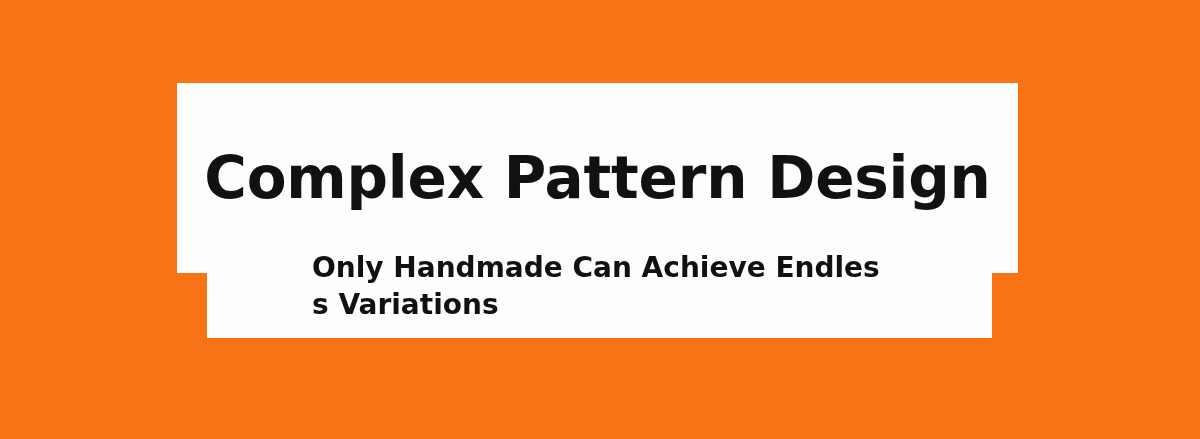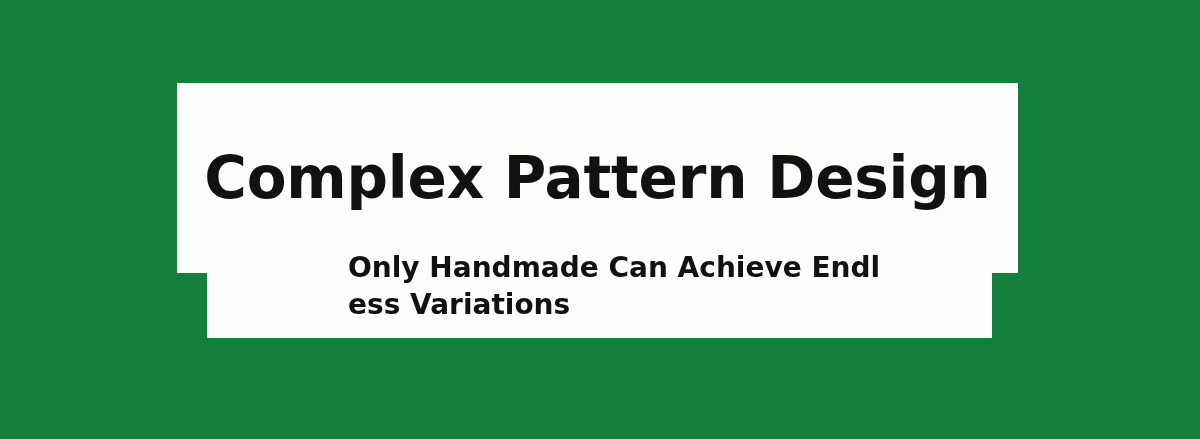--- a/index.html
+++ b/index.html
@@ -11,21 +11,21 @@
     height: 439px;
     background: #ffffff;
     font-family: "DejaVu Sans", sans-serif;
     overflow: hidden;
   }
 
   .slide-canvas {
     position: relative;
     width: 1200px;
     height: 439px;
-    background: #15803d;
+    background: #f97316;
     text-decoration: underline;
   }
 
   
   .panel {
     position: absolute;
     background: #fdfdfc;
   }
   .panel-title-bg {
     left: 177px;
@@ -72,21 +72,20 @@
   .subtitle-text {
     font-family: "DejaVu Sans", sans-serif;
     font-size: 28px;
     font-weight: 700;
     color: #111111;
     line-height: 1.33;
     text-align: left;
     overflow-wrap: break-word;
     word-break: break-all;
     white-space: normal;
-    margin-left: 36px;
   }
 </style>
 </head>
 <body>
 
 <div class="slide-canvas">
 
   <div class="panel panel-title-bg"></div>
 
   <div class="panel panel-subtitle-bg"></div>

